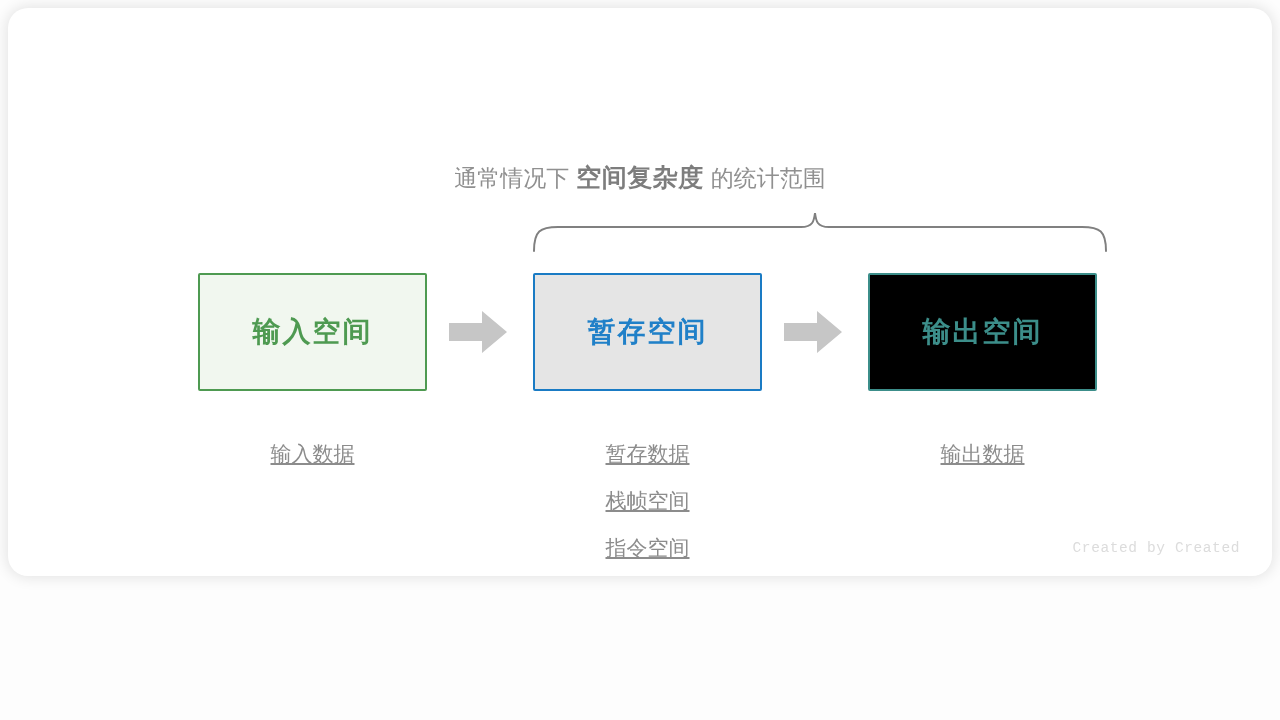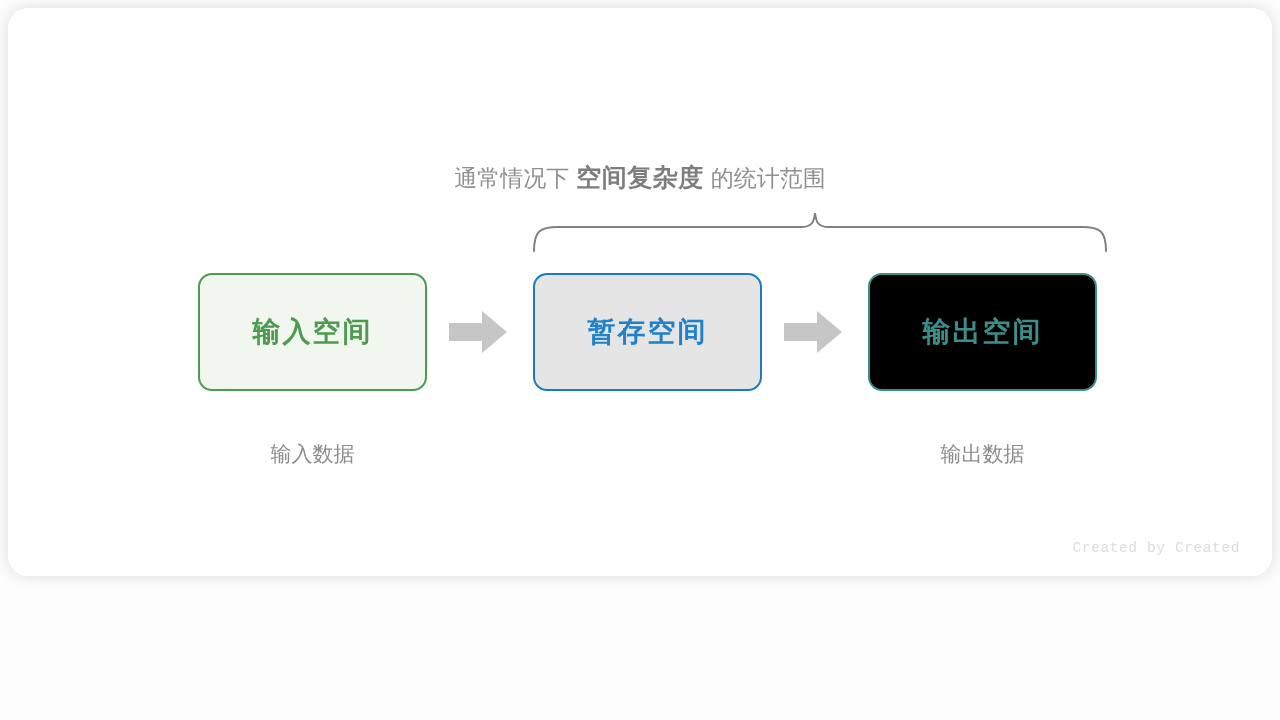--- a/index.html
+++ b/index.html
@@ -63,21 +63,21 @@
     left: 510px;
     top: 196px;
   }
 
   
   .box {
     position: absolute;
     top: 265px;
     width: 229px;
     height: 118px;
-    border-radius: 14px;
+    border-radius: 2px;
     border-width: 2.5px;
     border-style: solid;
     box-sizing: border-box;
     display: flex;
     align-items: center;
     justify-content: center;
     font-size: 28px;
     font-weight: bold;
     letter-spacing: 2px;
   }
@@ -99,21 +99,21 @@
     top: 422px;
     width: 229px;
     text-align: center;
     font-size: 21px;
     color: #8c8c8c;
     line-height: 47px;
   }
   #cap-input  { left: 190px; }
   #cap-temp   { left: 525px; }
   #cap-output { left: 860px; }
-  .caption-col div { white-space: nowrap; }
+  .caption-col div { white-space: nowrap; text-decoration: underline; }
 
   
   .watermark {
     position: absolute;
     right: 32px;
     bottom: 20px;
     font-family: "Liberation Mono", "DejaVu Sans Mono", monospace;
     font-size: 14.5px;
     letter-spacing: 0.6px;
     color: #dcdcdc;
@@ -153,20 +153,25 @@
     </div>
     <div class="arrow" id="arrow-2">
       <svg width="60" height="44" viewBox="0 0 60 44" xmlns="http://www.w3.org/2000/svg">
         <path d="M0 13 L33 13 L33 1 L58 22 L33 43 L33 31 L0 31 Z" fill="#C6C6C6"></path>
       </svg>
     </div>
 
     <div class="caption-col" id="cap-input">
       <div>输入数据</div>
     </div>
+    <div class="caption-col" id="cap-temp">
+      <div>暂存数据</div>
+      <div>栈帧空间</div>
+      <div>指令空间</div>
+    </div>
     <div class="caption-col" id="cap-output">
       <div>输出数据</div>
     </div>
 
     <div class="watermark">Created by Created</div>
 
   </div>
 </div>
 
 </body></html>

